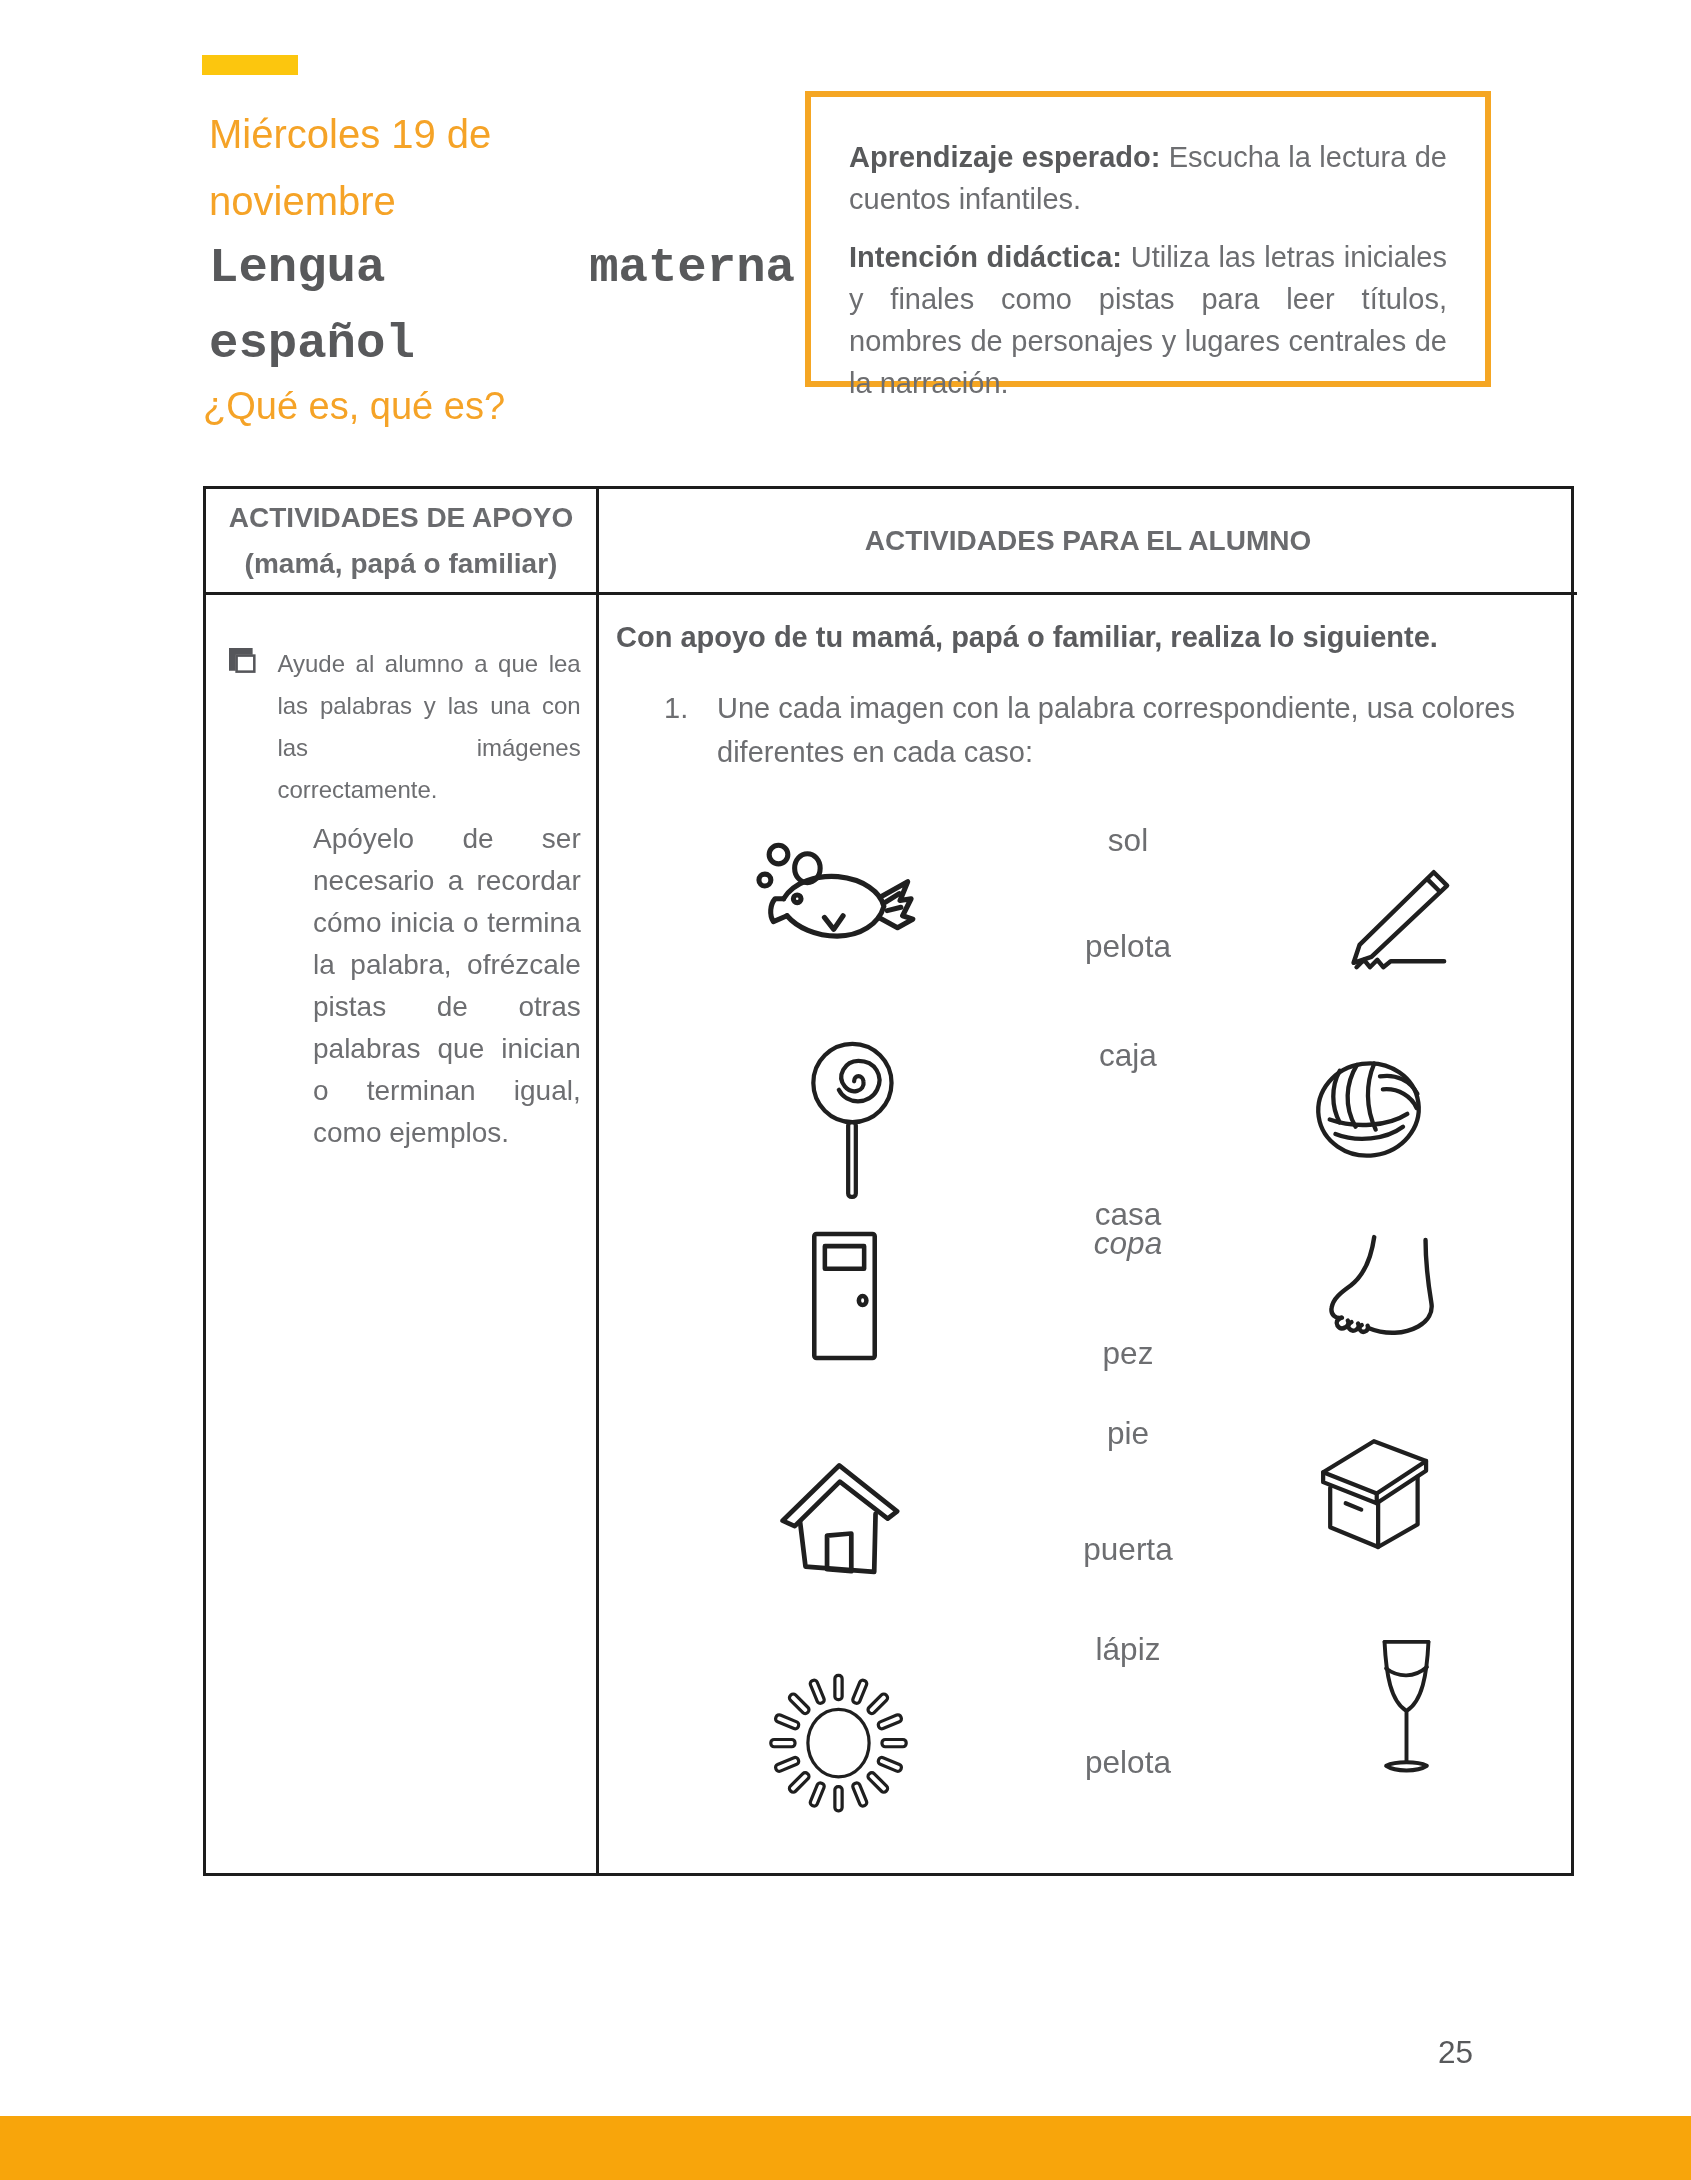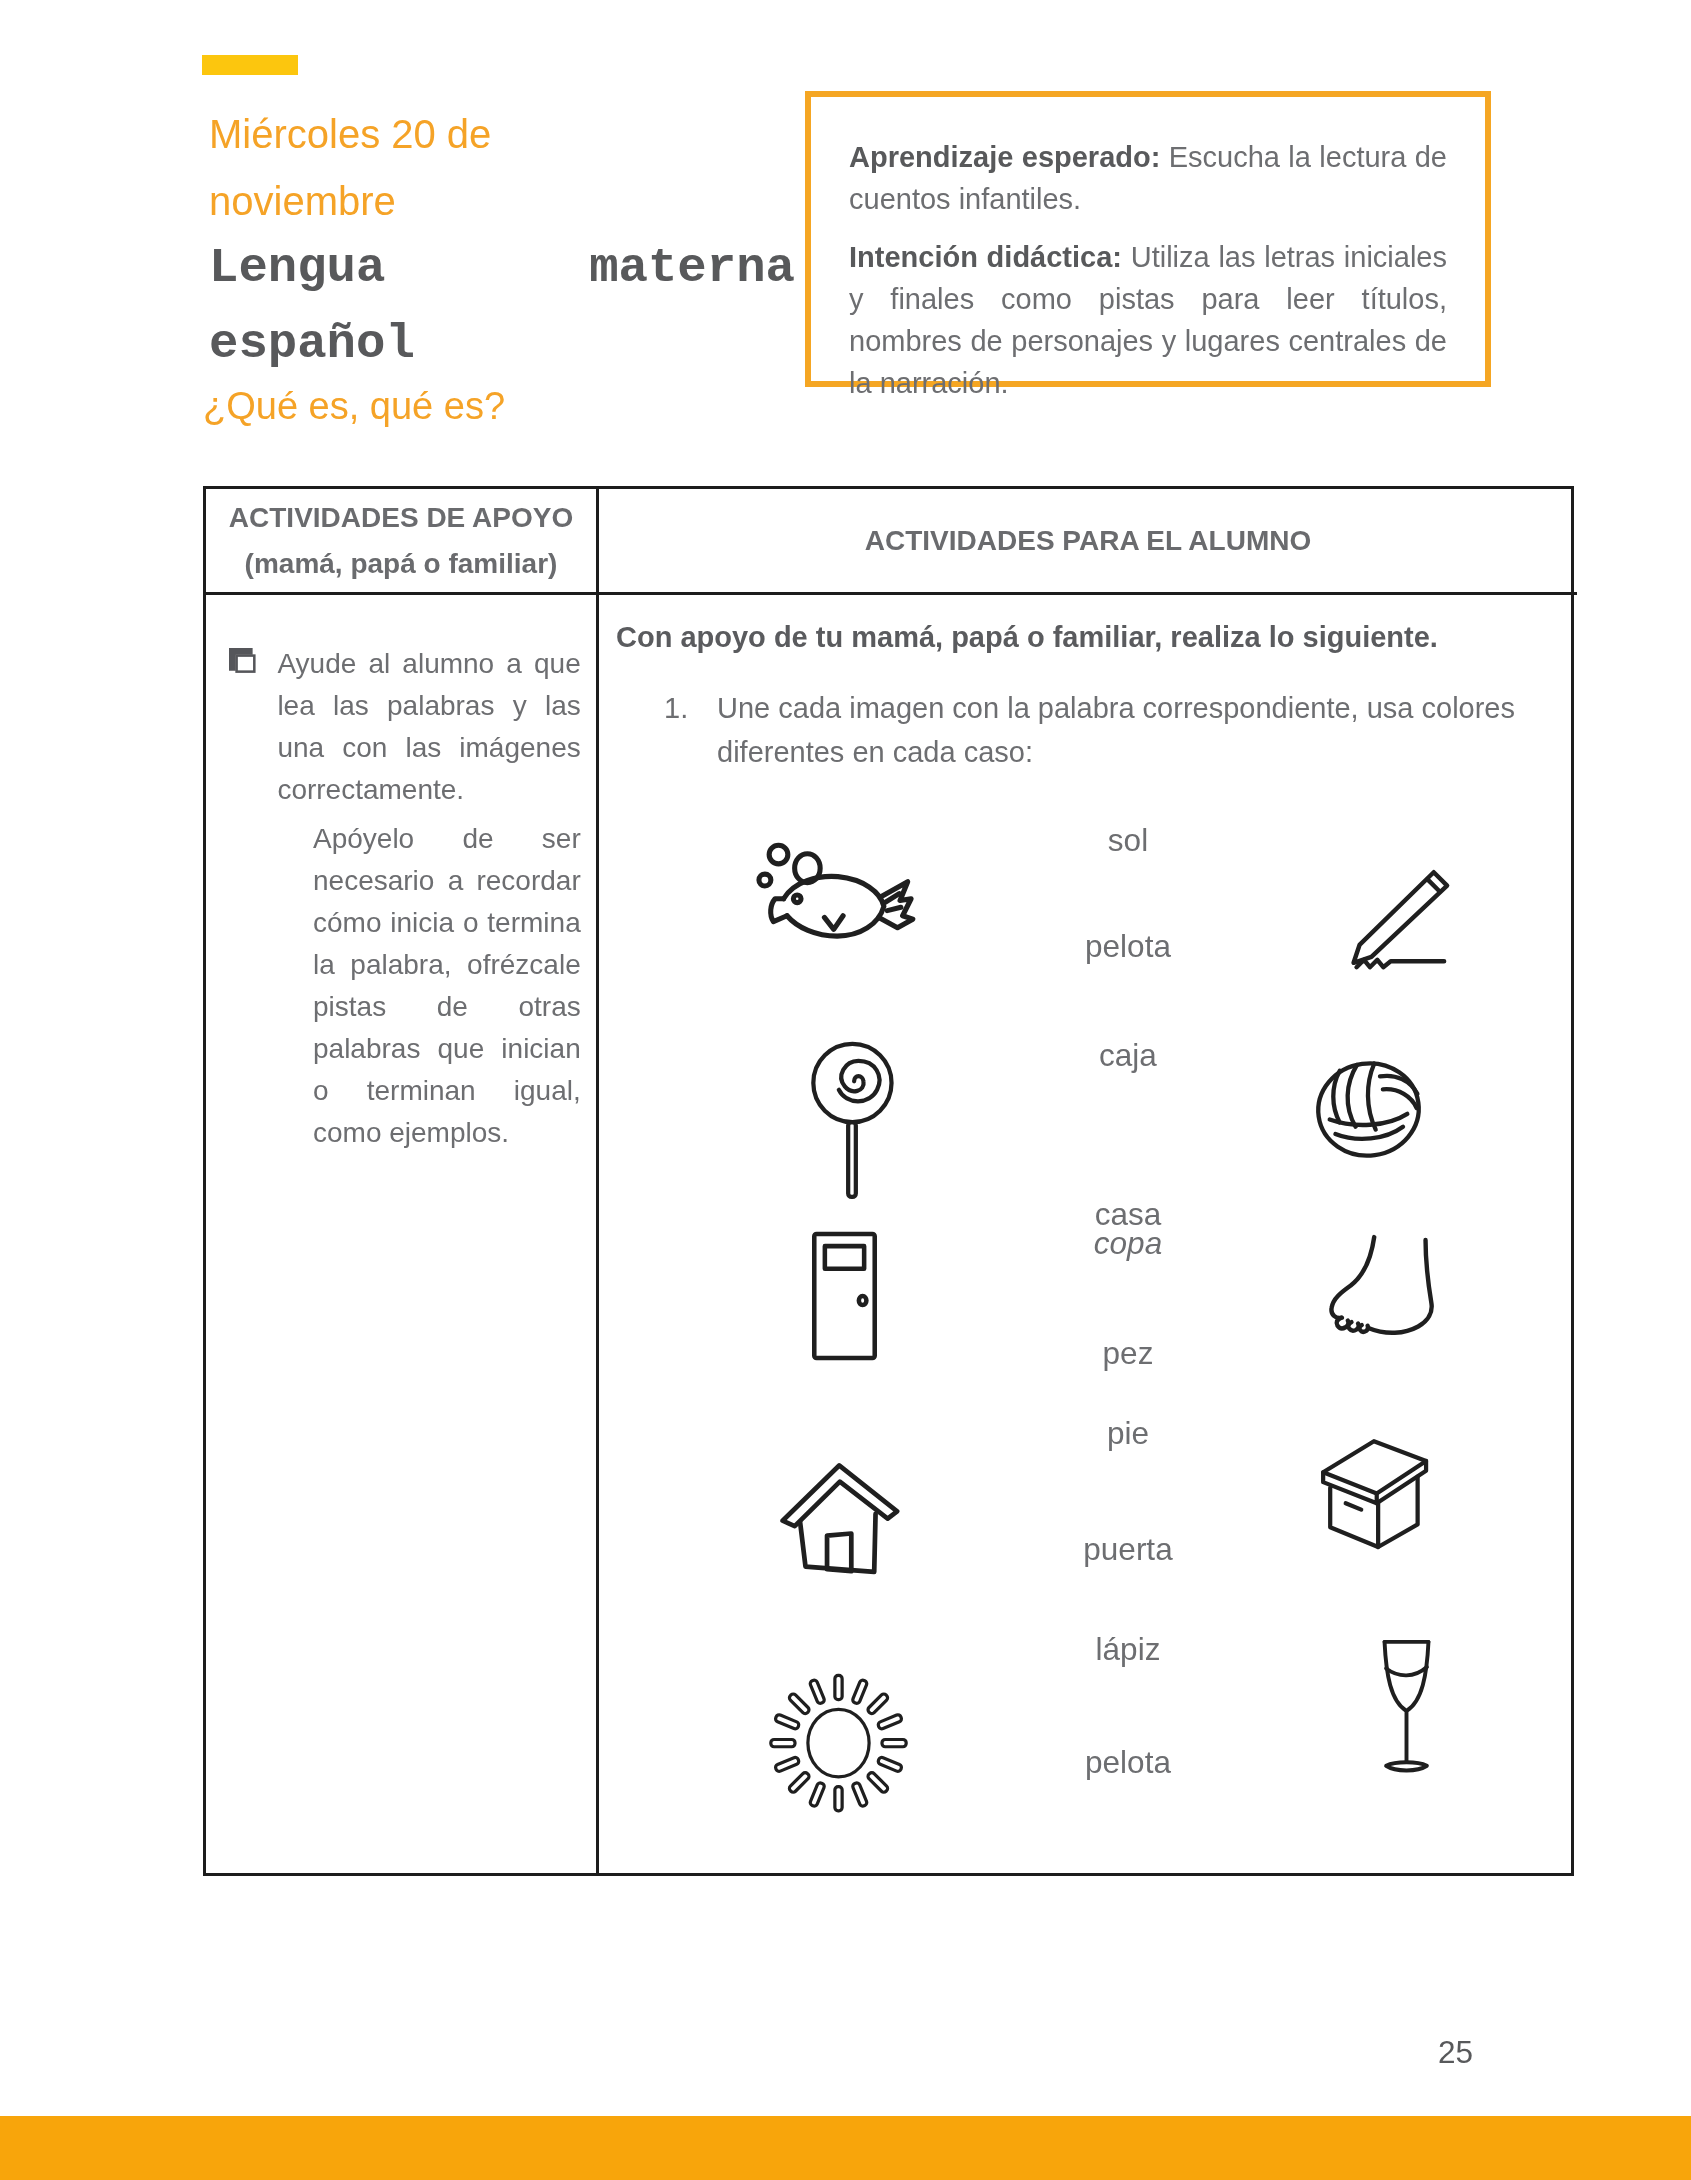--- a/index.html
+++ b/index.html
@@ -36,21 +36,21 @@
     position:absolute;left:203px;top:486px;width:1371px;height:1390px;
     display:grid;grid-template-columns:393px 978px;grid-template-rows:106px 1fr;
     border:3.4px solid var(--line-black);
   }
   .cell{min-width:0;}
   .c-left{border-right:3.4px solid var(--line-black);}
   .c-head{border-bottom:3.4px solid var(--line-black);display:flex;flex-direction:column;align-items:center;justify-content:center;
     font-weight:bold;font-size:28px;line-height:46px;color:#6a6b6e;text-align:center;}
   .support-cell{padding:48px 13.6px 0 22px;color:var(--text-gray);}
   .bullet-row{display:flex;align-items:flex-start;gap:20.4px;}
-  .bullet-row p{flex:1;margin:0;font-size:28px;line-height:42px;text-align:justify;padding-right:1.7px;}
+  .bullet-row p{flex:1;margin:0;font-size:24px;line-height:42px;text-align:justify;padding-right:1.7px;}
   .checkbox{flex:0 0 29px;margin-top:5.1px;}
   .support-cell .text2{margin:6.8px 0 0 85px;font-size:28px;line-height:42px;text-align:justify;padding-right:1.7px;}
   .student-cell{padding:25.6px 22px 0 17px;color:var(--text-gray);}
   .student-intro{margin:0 0 32px 0;font-size:29px;font-weight:bold;color:#5a5b5e;}
   .item{display:flex;padding-left:48px;font-size:29px;line-height:44px;}
   .item .num{flex:0 0 53px;}
   .item .itext{flex:1;padding-right:8.5px;}
   .exercise{position:absolute;left:595px;top:809px;width:978px;height:1065px;}
   .ex-abs{position:absolute;}
   .word{position:absolute;left:320px;width:426px;text-align:center;font-size:31.5px;color:var(--text-gray);}
@@ -59,21 +59,21 @@
   svg{display:block;}
 </style>
 </head>
 <body>
 
 <div class="page">
 
   <div class="mini-bar"></div>
 
   <div class="date">
-    <div>Miércoles 20 de</div>
+    <div>Miércoles 19 de</div>
     <div>noviembre</div>
   </div>
 
   <div class="subject">
     <div class="s1">
       <span>Lengua</span>
       <span>materna</span>
     </div>
     <div class="s2">español</div>
   </div>

